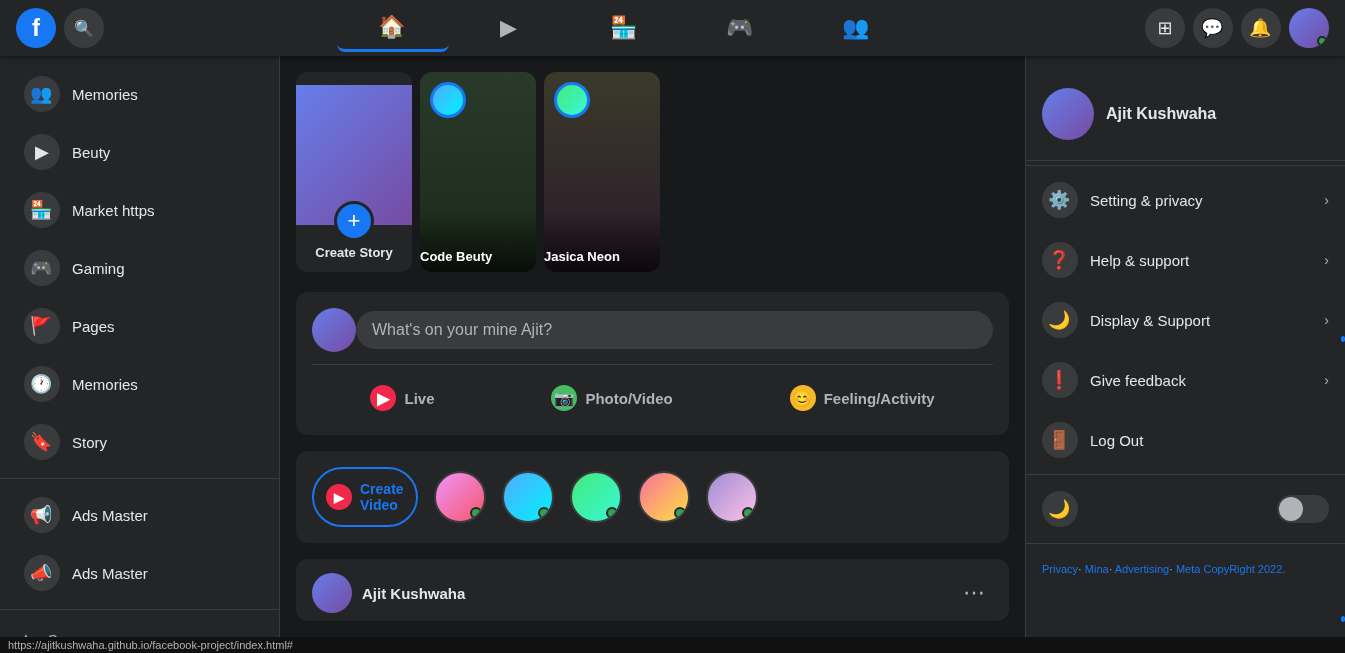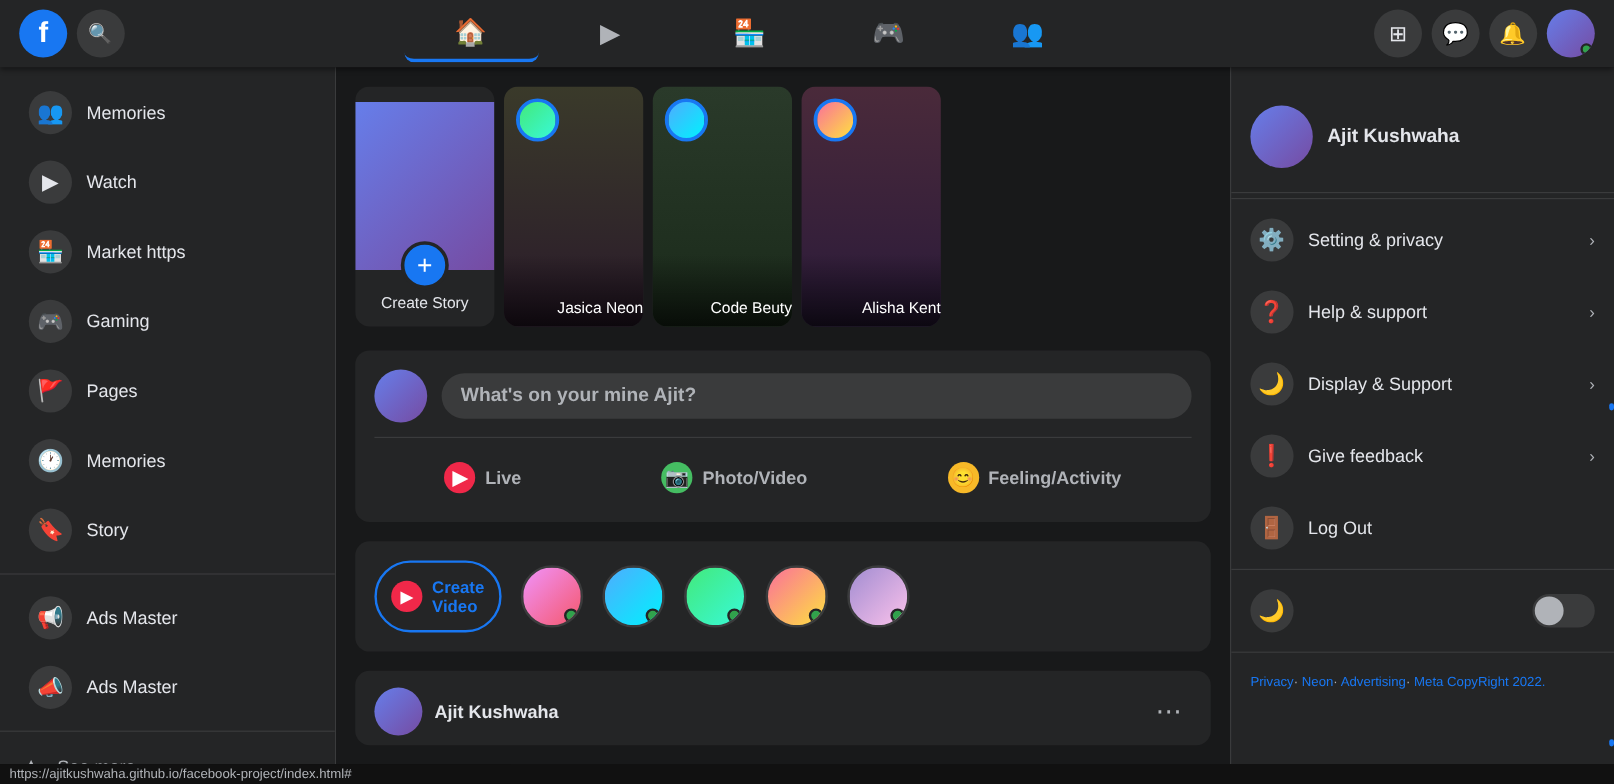--- a/index.html
+++ b/index.html
@@ -62,30 +62,30 @@
     .main-feed::-webkit-scrollbar-thumb { background: #555; border-radius: 4px; }
 
     
     .stories-row { display: flex; gap: 8px; margin-bottom: 16px; overflow-x: auto; padding-bottom: 4px; }
     .story-card {
       width: 116px; min-width: 116px; height: 200px; border-radius: 12px; overflow: hidden;
       position: relative; cursor: pointer; flex-shrink: 0;
       background: #3a3b3c;
     }
     .story-card .story-gradient { position: absolute; bottom: 0; left: 0; right: 0; height: 60px; background: linear-gradient(transparent, rgba(0,0,0,0.7)); }
-    .story-label { position: absolute; bottom: 8px; left: 0; right: 0; text-align: right; font-size: 13px; font-weight: 400; color: white; }
+    .story-label { position: absolute; bottom: 8px; left: 0; right: 0; text-align: left; font-size: 13px; font-weight: 700; color: white; }
     .story-avatar { position: absolute; top: 10px; left: 10px; width: 36px; height: 36px; border-radius: 50%; border: 3px solid #1877f2; background: #555; }
     .create-story-card { background: #242526; display: flex; flex-direction: column; align-items: center; justify-content: flex-end; padding-bottom: 12px; }
     .create-story-icon-area { width: 100%; height: 140px; background: #3a3b3c; display: flex; align-items: center; justify-content: center; position: relative; }
     .plus-circle { width: 40px; height: 40px; background: #1877f2; border-radius: 50%; display: flex; align-items: center; justify-content: center; font-size: 22px; color: white; position: absolute; bottom: -16px; border: 3px solid #242526; }
     .create-story-card .story-label { position: static; margin-top: 20px; color: #e4e6eb; font-size: 13px; }
 
     
     .post-box { background: #242526; border-radius: 12px; padding: 16px; margin-bottom: 16px; }
-    .post-box-top { display: flex; align-items: center; gap: 12px; margin-bottom: 12px; font-weight: bold; }
+    .post-box-top { display: flex; align-items: center; margin-bottom: 12px; }
     .post-avatar { width: 44px; height: 44px; border-radius: 50%; background: #555; flex-shrink: 0; overflow: hidden; }
     .post-input { flex: 1; background: #3a3b3c; border-radius: 22px; padding: 10px 16px; color: #b0b3b8; font-size: 16px; cursor: pointer; }
     .post-divider { height: 1px; background: #3a3b3c; margin-bottom: 12px; }
     .post-actions { display: flex; justify-content: space-around; }
     .post-action { display: flex; align-items: center; gap: 8px; padding: 8px 16px; border-radius: 8px; cursor: pointer; font-size: 15px; font-weight: 600; color: #b0b3b8; }
     .post-action .action-icon { width: 26px; height: 26px; border-radius: 50%; display: flex; align-items: center; justify-content: center; font-size: 16px; }
     .live-icon { background: #f02849; }
     .photo-icon { background: #45bd62; }
     .feeling-icon { background: #f7b928; }
 
@@ -193,21 +193,21 @@
 
 <div class="layout">
 
   <aside class="sidebar-left">
     <div class="sidebar-item">
       <div class="sidebar-icon">👥</div>
       <span>Memories</span>
     </div>
     <div class="sidebar-item">
       <div class="sidebar-icon">▶</div>
-      <span>Watch</span>
+      <span>Beuty</span>
     </div>
     <div class="sidebar-item">
       <div class="sidebar-icon">🏪</div>
       <span>Market https</span>
     </div>
     <div class="sidebar-item">
       <div class="sidebar-icon">🎮</div>
       <span>Gaming</span>
     </div>
     <div class="sidebar-item">
@@ -245,37 +245,32 @@
 
       <div class="story-card create-story-card">
         <div class="create-story-icon-area">
           <div class="av-gradient-1" style="width:100%;height:100%;"></div>
           <div class="plus-circle">+</div>
         </div>
         <span class="story-label" style="position:static;margin-top:20px;color:#e4e6eb;font-size:13px;">Create Story</span>
       </div>
 
 
+      <div class="story-card story-bg-3">
+        <div class="story-avatar av-gradient-3"></div>
+        <div class="story-gradient"></div>
+        <span class="story-label">Code Beuty</span>
+      </div>
+
       <div class="story-card story-bg-4">
         <div class="story-avatar av-gradient-4"></div>
         <div class="story-gradient"></div>
         <span class="story-label">Jasica Neon</span>
       </div>
 
-      <div class="story-card story-bg-3">
-        <div class="story-avatar av-gradient-3"></div>
-        <div class="story-gradient"></div>
-        <span class="story-label">Code Beuty</span>
-      </div>
-
-      <div class="story-card story-bg-5">
-        <div class="story-avatar av-gradient-5"></div>
-        <div class="story-gradient"></div>
-        <span class="story-label">Alisha Kent</span>
-      </div>
     </div>
 
     <div class="post-box">
       <div class="post-box-top">
         <div class="post-avatar av-gradient-1"></div>
         <div class="post-input">What's on your mine Ajit?</div>
       </div>
       <div class="post-divider"></div>
       <div class="post-actions">
         <div class="post-action">
@@ -377,21 +372,21 @@
       </div>
     </div>
 
     <div style="position:absolute;right:0;top:280px;width:4px;height:6px;background:#1877f2;border-radius:2px;"></div>
     <div style="position:absolute;right:0;top:560px;width:4px;height:6px;background:#1877f2;border-radius:2px;"></div>
 
     <div class="right-divider"></div>
 
     <div class="right-footer">
       <span>Privacy</span>·
-      <span>Neon</span>·
+      <span>Mina</span>·
       <span>Advertising</span>·
       <span>Meta</span>
       <span>CopyRight 2022.</span>
     </div>
 
   </aside>
 
 </div>
 
 <div class="url-bar">

